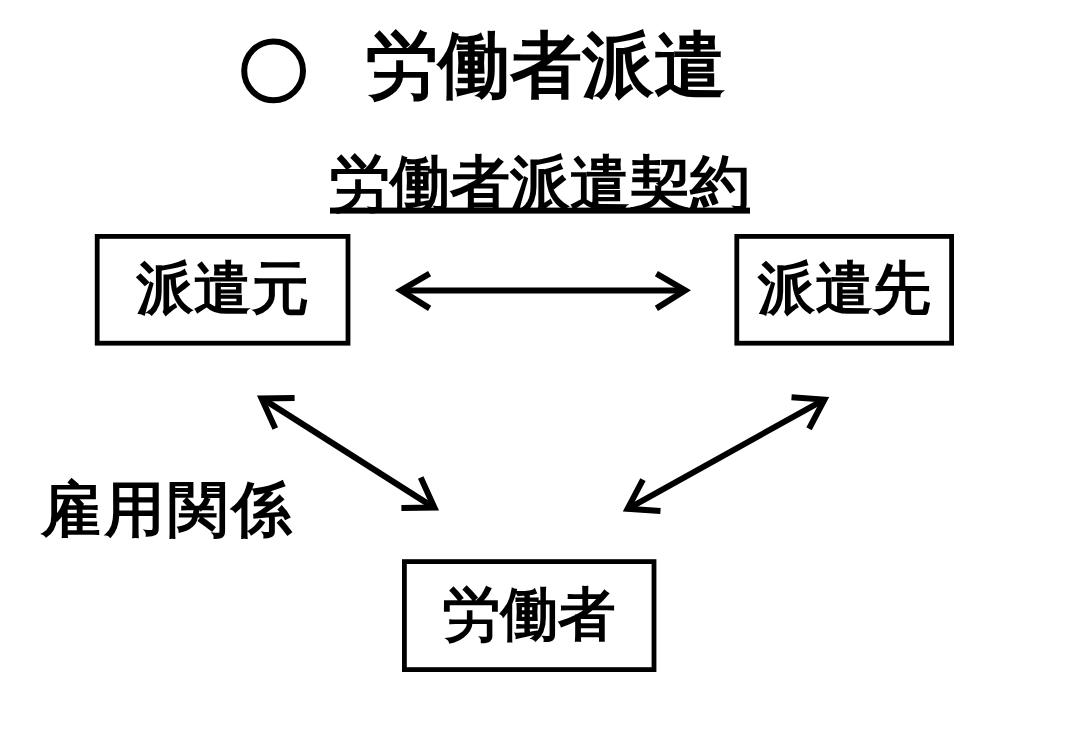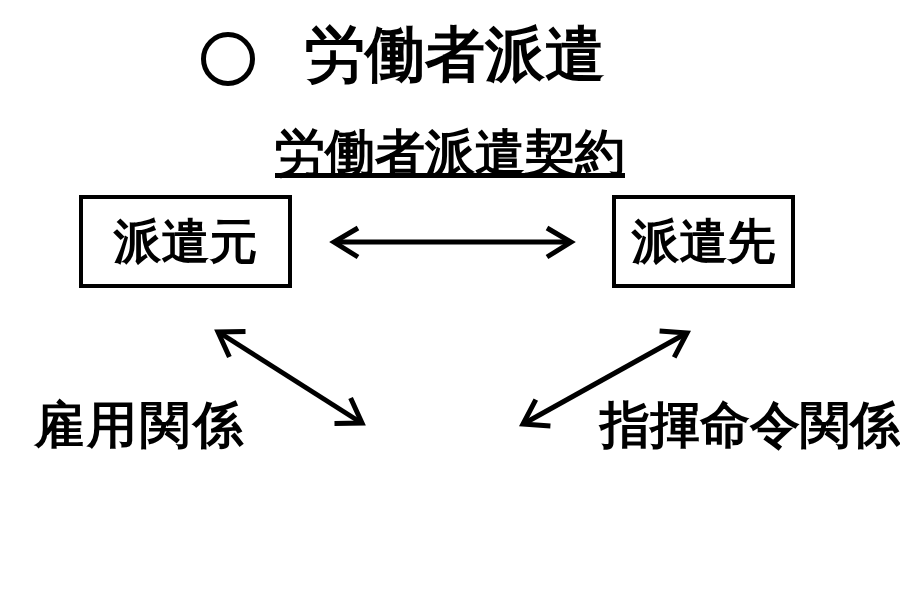--- a/index.html
+++ b/index.html
@@ -119,18 +119,20 @@
   </svg>
 
   <div class="node node-agency">
     <span>派遣元</span>
   </div>
 
   <div class="node node-client">
     <span>派遣先</span>
   </div>
 
+  <div class="node node-worker">
+    <span>労働者</span>
+  </div>
 
   <div class="rel-label rel-employment">雇用関係</div>
 
-  <div class="rel-label rel-command">指揮命令関係</div>
 
 </div>
 
 </body></html>

